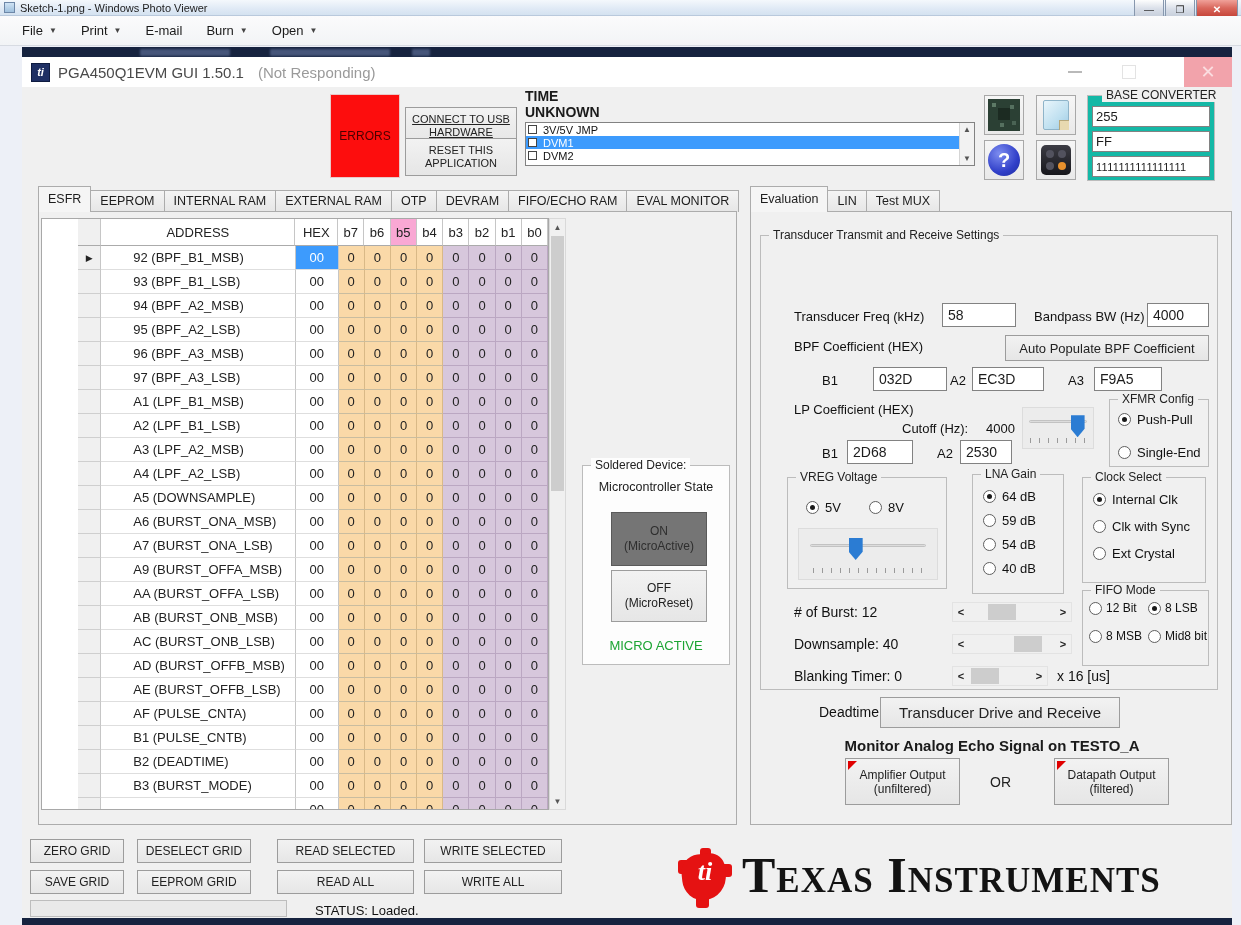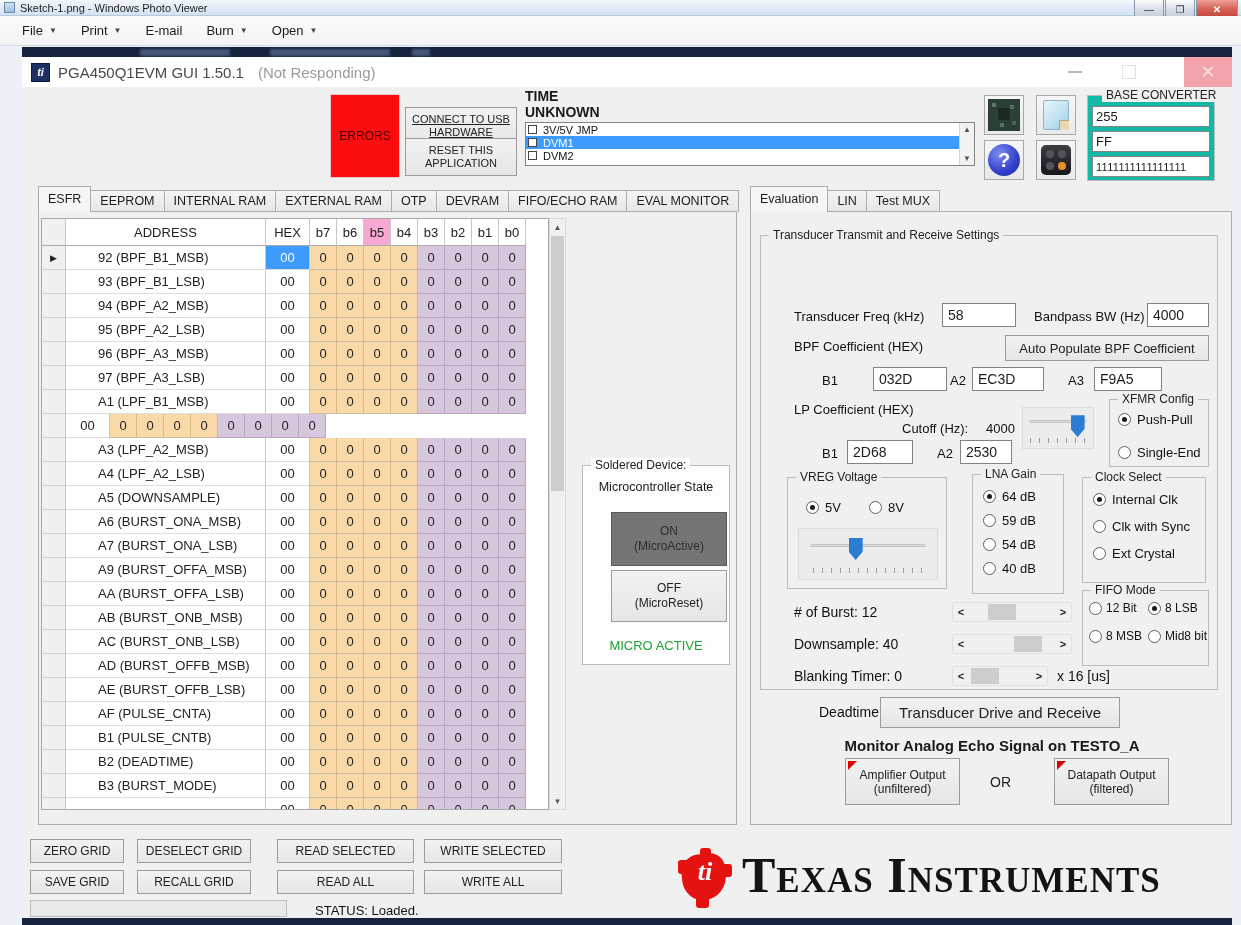--- a/index.html
+++ b/index.html
@@ -78,41 +78,41 @@
 
   
   .tabstrip { position:absolute; display:flex; align-items:flex-end; height:24px; }
   .tab { border:1px solid #acacac; border-bottom:none; background:linear-gradient(#f4f4f4,#e6e6e6); padding:3px 9px 4px;
     font-size:12.5px; color:#1d1d1d; margin-right:-1px; white-space:nowrap; }
   .tab.active { background:#f5f5f5; padding-top:5px; padding-bottom:6px; position:relative; z-index:2; }
   .page { position:absolute; border:1px solid #acacac; background:#f0f0f0; }
 
   
   #grid { position:absolute; left:2px; top:6px; width:508px; height:592px; background:#fff; border:1px solid #a8a8a8; overflow:hidden; }
-  .grow { display:flex; height:24px; }
+  .grow { display:flex; height:24px;margin-left:36px; }
   .grow.hdr { height:27px; }
   .gc { border-right:1px solid #c6c6c6; border-bottom:1px solid #dedede; display:flex; align-items:center; font-size:13px; color:#222; }
   .grow.hdr .gc { border-bottom:1px solid #ababab; justify-content:center; }
   .gc.marker { width:24px; background:#f0f0f0; border-bottom:1px solid #cfcfcf; justify-content:center; font-size:9px; color:#222; }
   .gc.addr { width:200px; padding-left:32px; }
   .grow.hdr .gc.addr { padding-left:0; justify-content:center; }
   .gc.hex { width:44px; justify-content:center; }
   .gc.hex.sel { background:#3d9bfd; color:#fff; }
   .gc.bit { width:27px; justify-content:center; border-bottom:1px solid #c9bda0; }
   .gc.bit.orange { background:#fad9a8; border-right:1px solid #d9b987; }
   .gc.bit.purple { background:#d7c7dc; border-right:1px solid #bba7c2; border-bottom:1px solid #bba7c2; }
   #vscroll { position:absolute; left:510px; top:6px; width:17px; height:592px; background:#f0f0f0; border:1px solid #d9d9d9; }
   .varrow { position:absolute; left:0; width:15px; height:16px; display:flex; align-items:center; justify-content:center; font-size:8px; color:#555; }
   #vthumb { position:absolute; left:1px; top:17px; width:13px; height:255px; background:#cdcdcd; }
 
   
   #soldered { left:543px; top:253px; width:148px; height:200px; background:#fdfdfd; }
   #soldered .gb-label { background:#fdfdfd; }
   #mc-state { position:absolute; left:0; top:14px; width:100%; text-align:center; font-size:12.5px; }
-  .mc-btn { position:absolute; left:28px; width:116px; font-size:12px; line-height:15px; }
+  .mc-btn { position:absolute; left:28px; width:96px; font-size:12px; line-height:15px; }
   #mc-on { top:46px; height:54px; background:#757575; border:1px solid #5a5a5a; color:#2e2e2e; }
   #mc-off { top:104px; height:52px; }
   #micro-active { position:absolute; left:0; top:172px; width:100%; text-align:center; color:#1ca433; font-size:13px; }
 
   
   .abs { position:absolute; }
   .lab13 { font-size:13px; color:#111; white-space:nowrap; }
   .lab14 { font-size:14px; color:#111; white-space:nowrap; }
 
   .slider-panel { background:#ececec; border:1px solid #dcdcdc; position:relative; }
@@ -365,20 +365,21 @@
           <div class="gc bit orange">0</div>
           <div class="gc bit orange">0</div>
           <div class="gc bit orange">0</div>
           <div class="gc bit purple">0</div>
           <div class="gc bit purple">0</div>
           <div class="gc bit purple">0</div>
           <div class="gc bit purple">0</div>
         </div>
         <div class="grow">
           <div class="gc marker"></div>
+          <div class="gc addr">A2 (LPF_B1_LSB)</div>
           <div class="gc hex">00</div>
           <div class="gc bit orange">0</div>
           <div class="gc bit orange">0</div>
           <div class="gc bit orange">0</div>
           <div class="gc bit orange">0</div>
           <div class="gc bit purple">0</div>
           <div class="gc bit purple">0</div>
           <div class="gc bit purple">0</div>
           <div class="gc bit purple">0</div>
         </div>
@@ -791,21 +792,21 @@
   </div>
 
   <div id="footer-row1">
       <div class="btn foot-btn" style="left: 8px; width: 94px; top: 792px;">ZERO GRID</div>
       <div class="btn foot-btn" style="left: 115px; width: 114px; top: 792px;">DESELECT GRID</div>
       <div class="btn foot-btn" style="left: 255px; width: 137px; top: 792px;">READ SELECTED</div>
       <div class="btn foot-btn" style="left: 402px; width: 138px; top: 792px;">WRITE SELECTED</div>
     </div>
   <div id="footer-row2">
       <div class="btn foot-btn" style="left: 8px; width: 94px; top: 823px;">SAVE GRID</div>
-      <div class="btn foot-btn" style="left: 115px; width: 114px; top: 823px;">RECALL GRID</div>
+      <div class="btn foot-btn" style="left: 115px; width: 114px; top: 823px;">EEPROM GRID</div>
       <div class="btn foot-btn" style="left: 255px; width: 137px; top: 823px;">READ ALL</div>
       <div class="btn foot-btn" style="left: 402px; width: 138px; top: 823px;">WRITE ALL</div>
     </div>
   <div id="progress"></div>
   <div id="status">STATUS: Loaded.</div>
   <div id="ti-logo">
     <div class="ti-bug">
       <div class="n1"></div>
         <div class="n2"></div>
         <div class="n3"></div>

